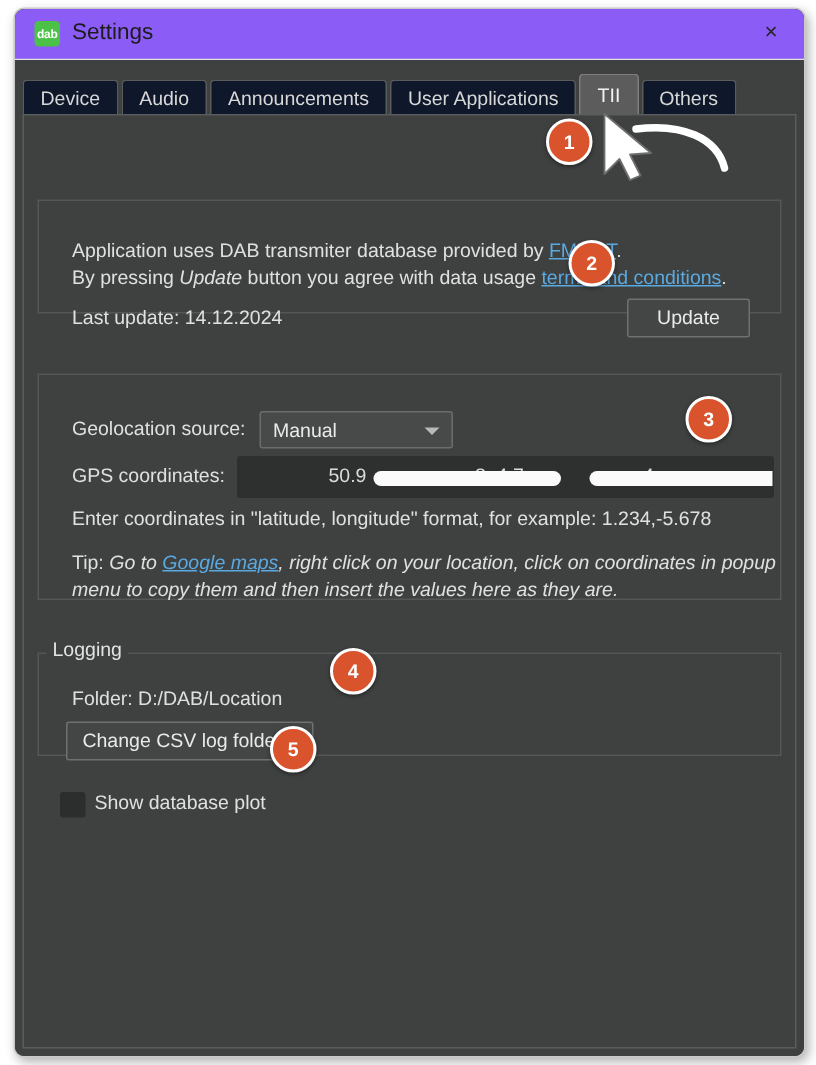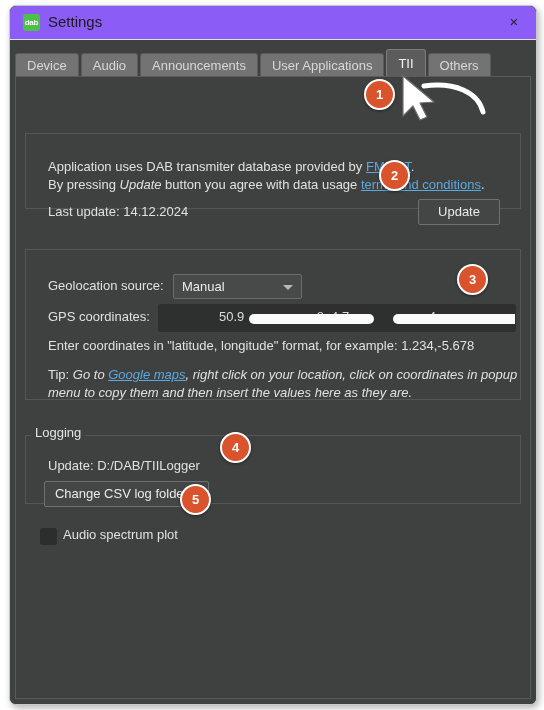--- a/index.html
+++ b/index.html
@@ -77,21 +77,21 @@
     position: absolute;
     left: 5px; top: 10px;
     height: 27px;
     display: flex;
     align-items: flex-end;
   }
   .tab {
     height: 23px;
     margin-right: 2px;
     padding: 0 11px;
-    background: #737373;
+    background: #0f172a;
     border: 1px solid #5a5b5b;
     border-bottom: none;
     border-top-left-radius: 3px;
     border-top-right-radius: 3px;
     color: #d8d8d8;
     font-size: 13px;
     line-height: 23px;
     white-space: nowrap;
   }
   .tab.active {
@@ -337,26 +337,26 @@
       <div class="txt ital" style="left:38px; top:327px;">
         <span style="font-style:normal">Tip: </span><span>Go to </span><span class="link">Google maps</span><span>, right click on your location, click on coordinates in popup</span>
       </div>
       <div class="txt ital" style="left:38px; top:345px;">menu to copy them and then insert the values here as they are.</div>
 
       <div class="group" id="grp-logging">
         <div class="group-title">Logging</div>
         <div class="group-frame"></div>
       </div>
 
-      <div class="txt" style="left:38px; top:418px;">Update:  D:/DAB/TIILogger</div>
+      <div class="txt" style="left:38px; top:418px;">Folder:  D:/DAB/Location</div>
       <div class="btn" id="btn-folder">Change CSV log folder...</div>
 
       <div class="checkrow">
         <span class="checkbox"></span>
-        <span class="lbl">Audio spectrum plot</span>
+        <span class="lbl">Show database plot</span>
       </div>
 
     </div>
   </div>
 
   <svg id="cursor-layer" viewBox="0 0 544 710">
     <path d="M 483,112 C 478,92 455,82 424,86" fill="none" stroke="#ffffff" stroke-width="5" stroke-linecap="round"></path>
     <path d="M 403,76 L 403,116 L 413,106 L 420,120 L 427,117 L 420,103 L 434,102 Z" fill="#ffffff" stroke="#6f6f6f" stroke-width="1.2" stroke-linejoin="round"></path>
   </svg>
 

